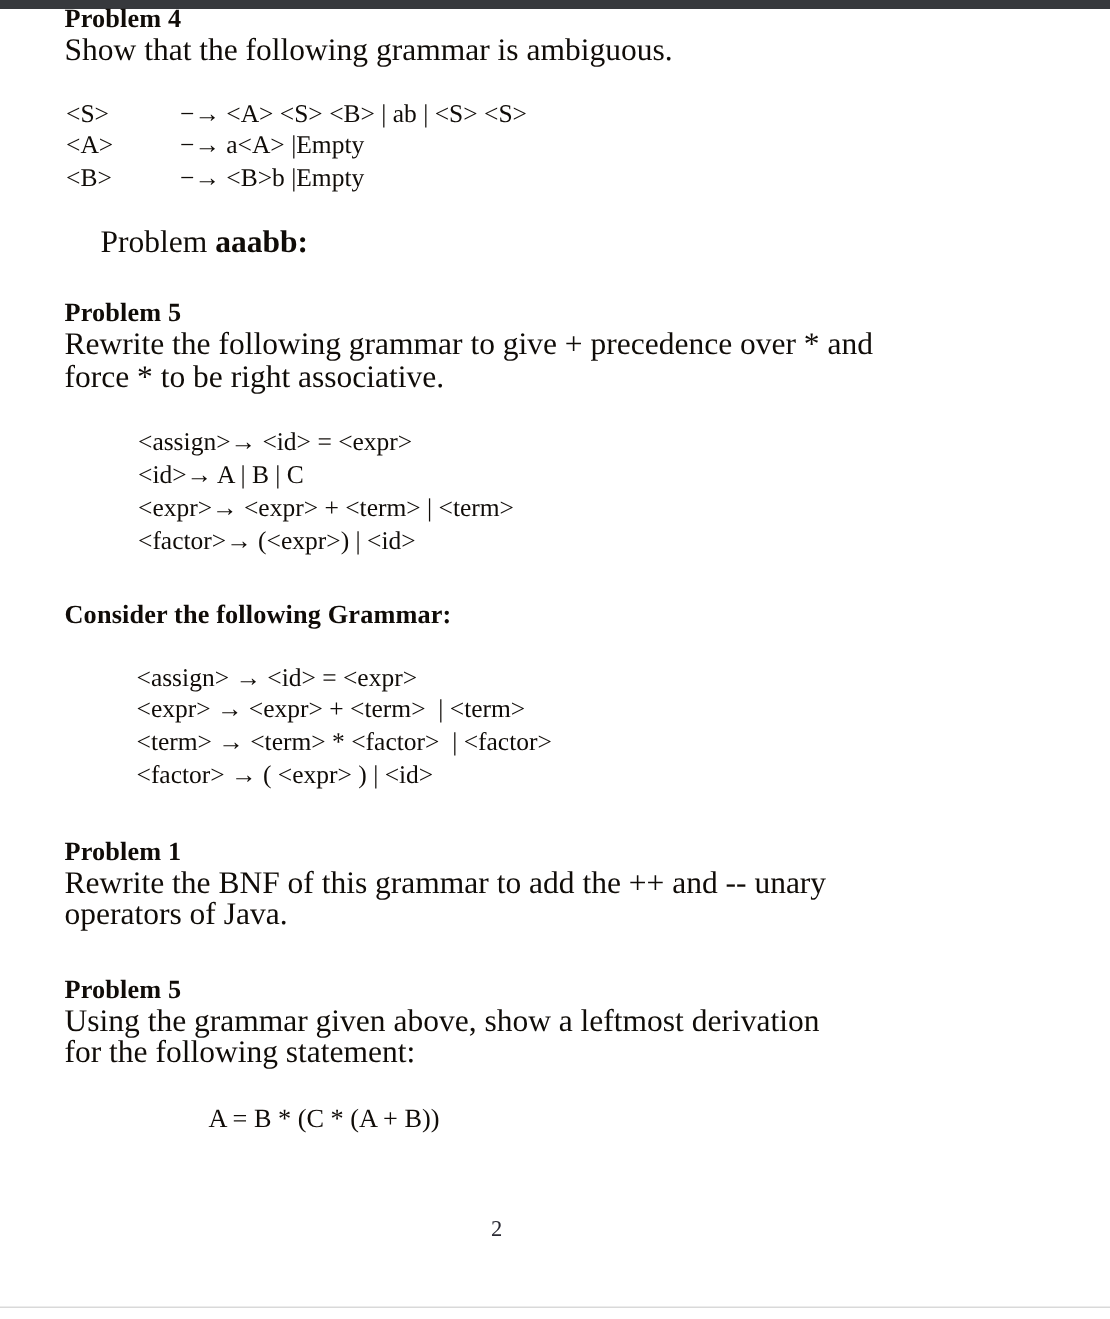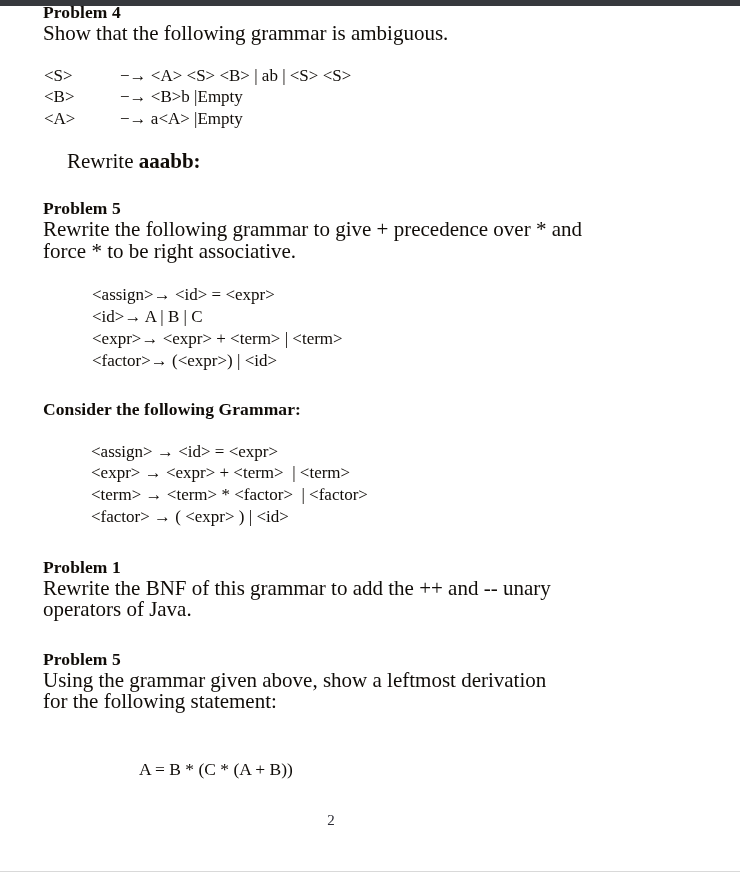--- a/index.html
+++ b/index.html
@@ -81,21 +81,20 @@
   }
   .grammar-b { padding-left: 49px; }
   .grammar-c { padding-left: 43px; }
 
   .indent-consider { padding-left: 24px; }
 
   .centered-eq {
     font-size: 17.5px;
     line-height: 21px;
     padding-left: 96px;
-    margin-top: 24px;
   }
 
   .page-number {
     position: absolute;
     left: 0;
     top: 811px;
     width: 662px;
     text-align: center;
     font-size: 15px;
     line-height: 18px;
@@ -115,27 +114,27 @@
 
     <div class="spacer-sm" style="height:2px"></div>
 
     <div class="heading">Problem 4</div>
     <div class="para">Show that the following grammar is ambiguous.</div>
 
     <div class="spacer-md" style="height:20px"></div>
 
     <div class="grammar grammar-a">
       <div class="gline"><span class="lhs">&lt;S&gt;</span><span>−→ &lt;A&gt; &lt;S&gt; &lt;B&gt; | ab | &lt;S&gt; &lt;S&gt;</span></div>
+      <div class="gline"><span class="lhs">&lt;A&gt;</span><span>−→ a&lt;A&gt; |Empty</span></div>
       <div class="gline"><span class="lhs">&lt;B&gt;</span><span>−→ &lt;B&gt;b |Empty</span></div>
-      <div class="gline"><span class="lhs">&lt;A&gt;</span><span>−→ a&lt;A&gt; |Empty</span></div>
     </div>
 
     <div class="spacer-md" style="height:21px"></div>
 
-    <div class="para indent-consider"><span>Rewrite </span><span class="bold">aaabb:</span></div>
+    <div class="para indent-consider"><span>Problem </span><span class="bold">aaabb:</span></div>
 
     <div class="spacer-lg" style="height:26px"></div>
 
     <div class="heading">Problem 5</div>
     <div class="para wide">Rewrite the following grammar to give + precedence over * and force * to be right associative.</div>
 
     <div class="spacer-md" style="height:22px"></div>
 
     <div class="grammar grammar-b">
       <div class="gline"><span class="lhs">&lt;assign&gt;</span><span>→ &lt;id&gt; = &lt;expr&gt;</span></div>

